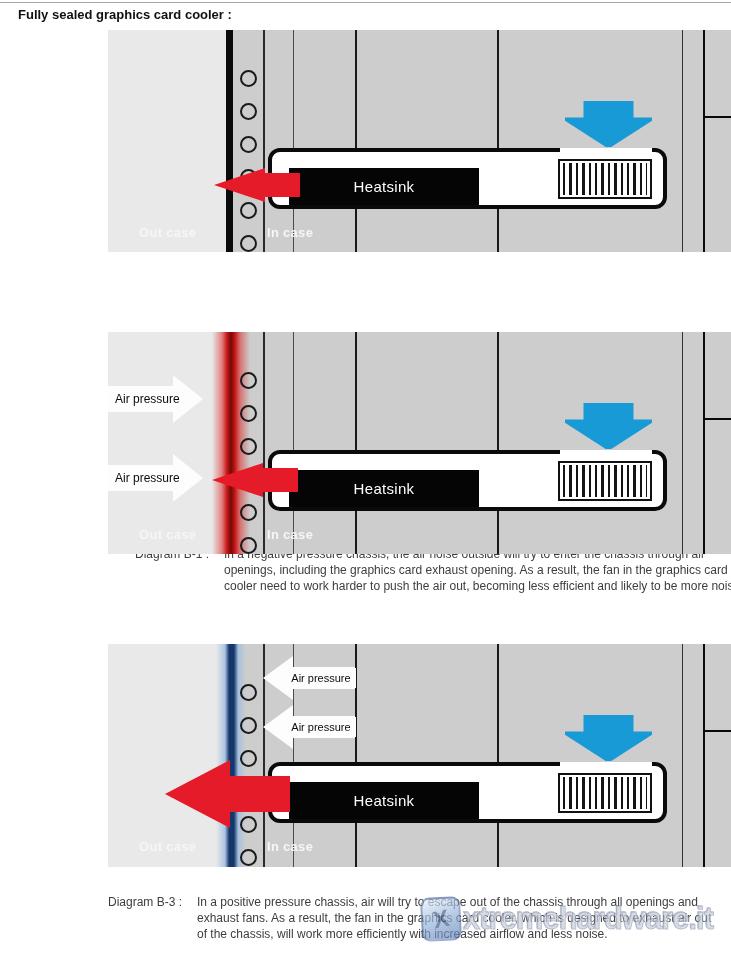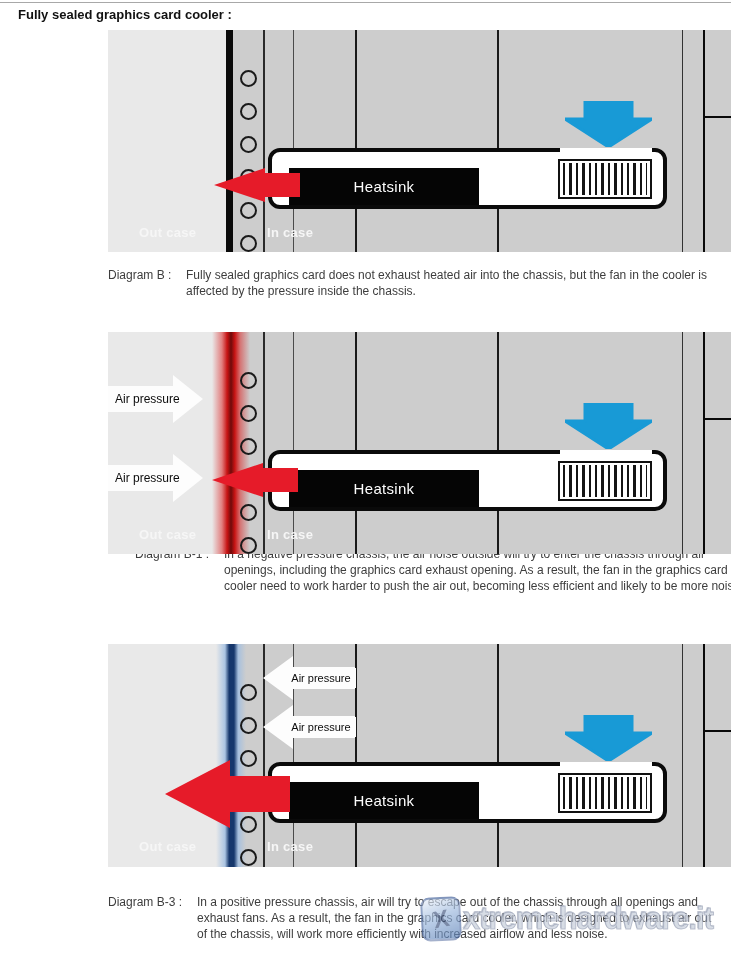--- a/index.html
+++ b/index.html
@@ -101,24 +101,20 @@
     <svg class="arrow-svg blue-arrow" width="87" height="46" viewBox="0 0 87 46">
       <polygon points="20,0 67,0 67,18 87,18 43.5,46 0,18 20,18" fill="#189ad6" stroke="#189ad6" stroke-width="3" stroke-linejoin="round"></polygon>
     </svg>
     <svg class="arrow-svg red-arrow" width="86" height="34" viewBox="0 0 86 34">
       <polygon points="0,17 51,0 51,5 86,5 86,29 51,29 51,34" fill="#e61b29"></polygon>
     </svg>
     <div class="case-label lbl-out">Out case</div>
     <div class="case-label lbl-in">In case</div>
   </div>
 
-  <div class="caption cap-b" style="top:267px;">
-    <div class="lbl">Diagram B :</div>
-    <div class="txt">Fully sealed graphics card does not exhaust heated air into the chassis, but the fan in the cooler is affected by the pressure inside the chassis.</div>
-  </div>
 
   <div class="diagram" style="top:332px;">
     <div class="outcase-bg"></div>
     <div class="incase-bg" style="left:118px"></div>
     <div class="wall-red"></div>
     <div class="vline v1"></div>
     <div class="vline v2"></div>
     <div class="vline v3"></div>
     <div class="vline v4"></div>
     <div class="vline v5"></div>

